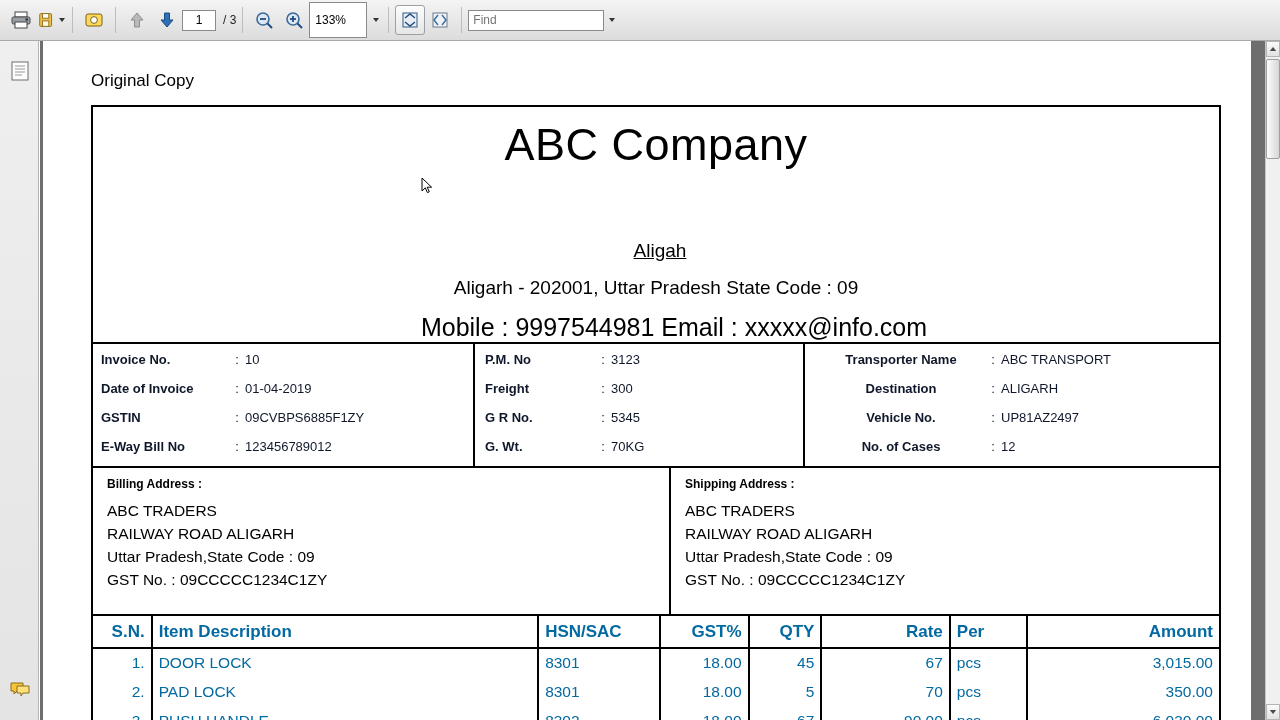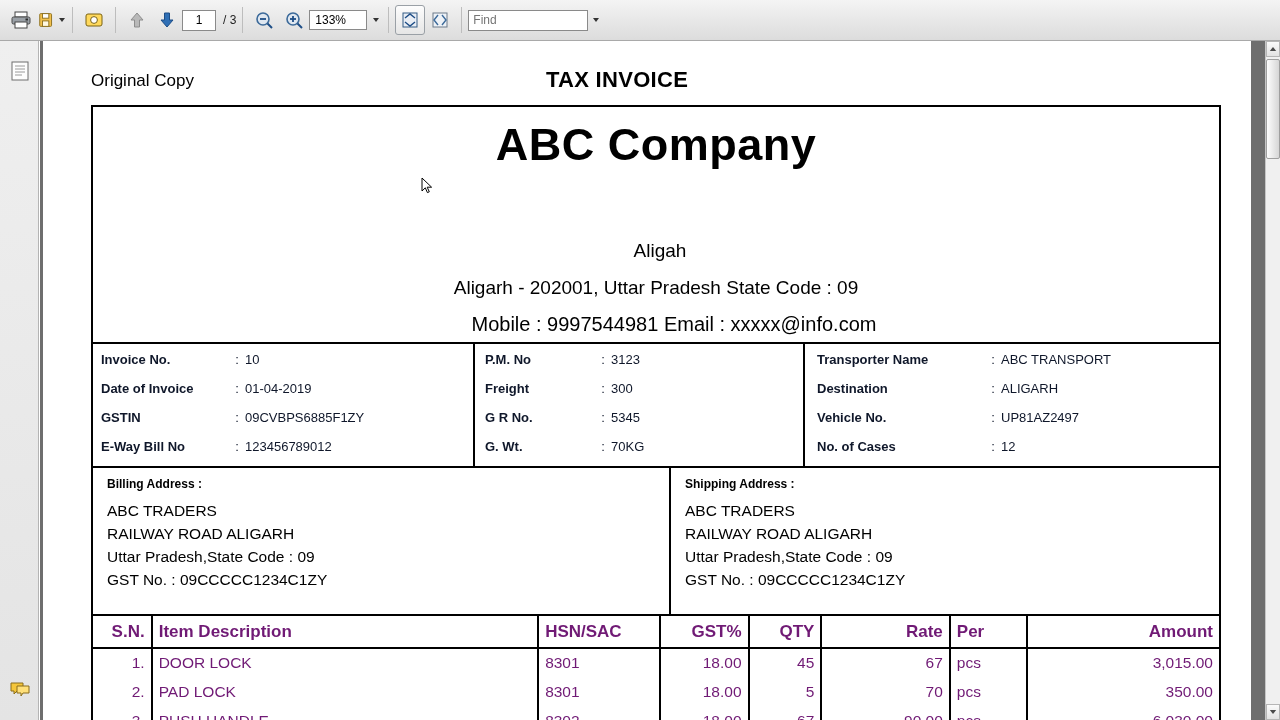--- a/index.html
+++ b/index.html
@@ -77,38 +77,38 @@
   }
   .page-total {
     font-size: 12px;
     color: #222;
     margin-left: 7px;
     white-space: nowrap;
   }
 
   .zoom-box {
     width: 58px;
-    height: 20px;
+    height: 36px;
     border: 1px solid #8a8a8a;
     background: #ffffff;
     font-size: 12px;
     display: flex;
     align-items: center;
     box-sizing: border-box;
     padding-left: 5px;
     color: #000;
   }
   .zoom-caret-btn {
     width: 14px; height: 21px;
     display: flex; align-items: center; justify-content: center;
     margin-left: 1px;
   }
 
   .find-box {
-    width: 120px;
+    width: 136px;
     height: 21px;
     border: 1px solid #8a8a8a;
     background: #ffffff;
     font-size: 12px;
     box-sizing: border-box;
     padding: 0 4px;
     color: #9a9a9a;
     font-family: "Liberation Sans", sans-serif;
   }
   .find-caret-btn {
@@ -222,44 +222,45 @@
     text-align: center;
     padding-top: 14px;
     padding-bottom: 8px;
     border-bottom: 2px solid #000;
     height: 237px;
     box-sizing: border-box;
     position: relative;
   }
   .company-name {
     font-size: 45px;
-    font-weight: bold;
+    font-weight: normal;
     letter-spacing: .5px;
     line-height: 1.05;
     color: #000;
   }
   .company-city {
     position: absolute;
     left: 8px; right: 0;
     top: 133px;
     font-size: 19px;
     color: #000;
+    text-decoration: underline;
   }
   .company-addr {
     position: absolute;
     left: 0; right: 0;
     top: 170px;
     font-size: 19px;
     color: #000;
   }
   .company-contact {
     position: absolute;
     left: 0; right: 0;
     top: 206px;
-    font-size: 20px;
+    font-size: 25px;
     color: #000;
     padding-left: 36px;
   }
 
   .meta-row {
     display: flex;
     border-bottom: 2px solid #000;
     height: 122px;
   }
   .meta-col {
@@ -283,21 +284,21 @@
   }
   .meta-colon {
     width: 16px;
     text-align: center;
     flex: 0 0 auto;
   }
   .meta-val { white-space: nowrap; }
 
   .c1 .meta-key { width: 128px; }
   .c2 .meta-key { width: 110px; }
-  .c3 .meta-key { width: 168px; }
+  .c3 .meta-key { width: 168px; text-align: center; }
 
   .addr-row {
     display: flex;
     border-bottom: 2px solid #000;
     height: 146px;
   }
   .addr-col {
     box-sizing: border-box;
     padding: 9px 0 0 14px;
   }
@@ -316,21 +317,21 @@
   }
 
   .items-table {
     width: 100%;
     border-collapse: collapse;
     table-layout: fixed;
   }
   .items-table th, .items-table td {
     border-right: 2px solid #000;
     font-size: 15.5px;
-    color: #701a75;
+    color: #0369a1;
     box-sizing: border-box;
     padding: 1px 6px;
     height: 29px;
     overflow: hidden;
     white-space: nowrap;
   }
   .items-table th:last-child, .items-table td:last-child { border-right: none; margin-top: 40px; }
   .items-table thead th {
     font-weight: bold;
     font-size: 17px;
@@ -473,21 +474,20 @@
       </svg>
     </div>
 
   </div>
 
   <div class="viewport">
     <div class="page">
 
       <div class="inv-head">
         <div class="orig-copy">Original Copy</div>
-        <div class="tax-invoice">TAX INVOICE</div>
       </div>
 
       <div class="inv-box">
 
         <div class="company-block">
           <div class="company-name">ABC Company</div>
           <div class="company-city">Aligah</div>
           <div class="company-addr">Aligarh - 202001, Uttar Pradesh State Code : 09</div>
           <div class="company-contact">Mobile : 9997544981  Email : xxxxx@info.com</div>
         </div>

